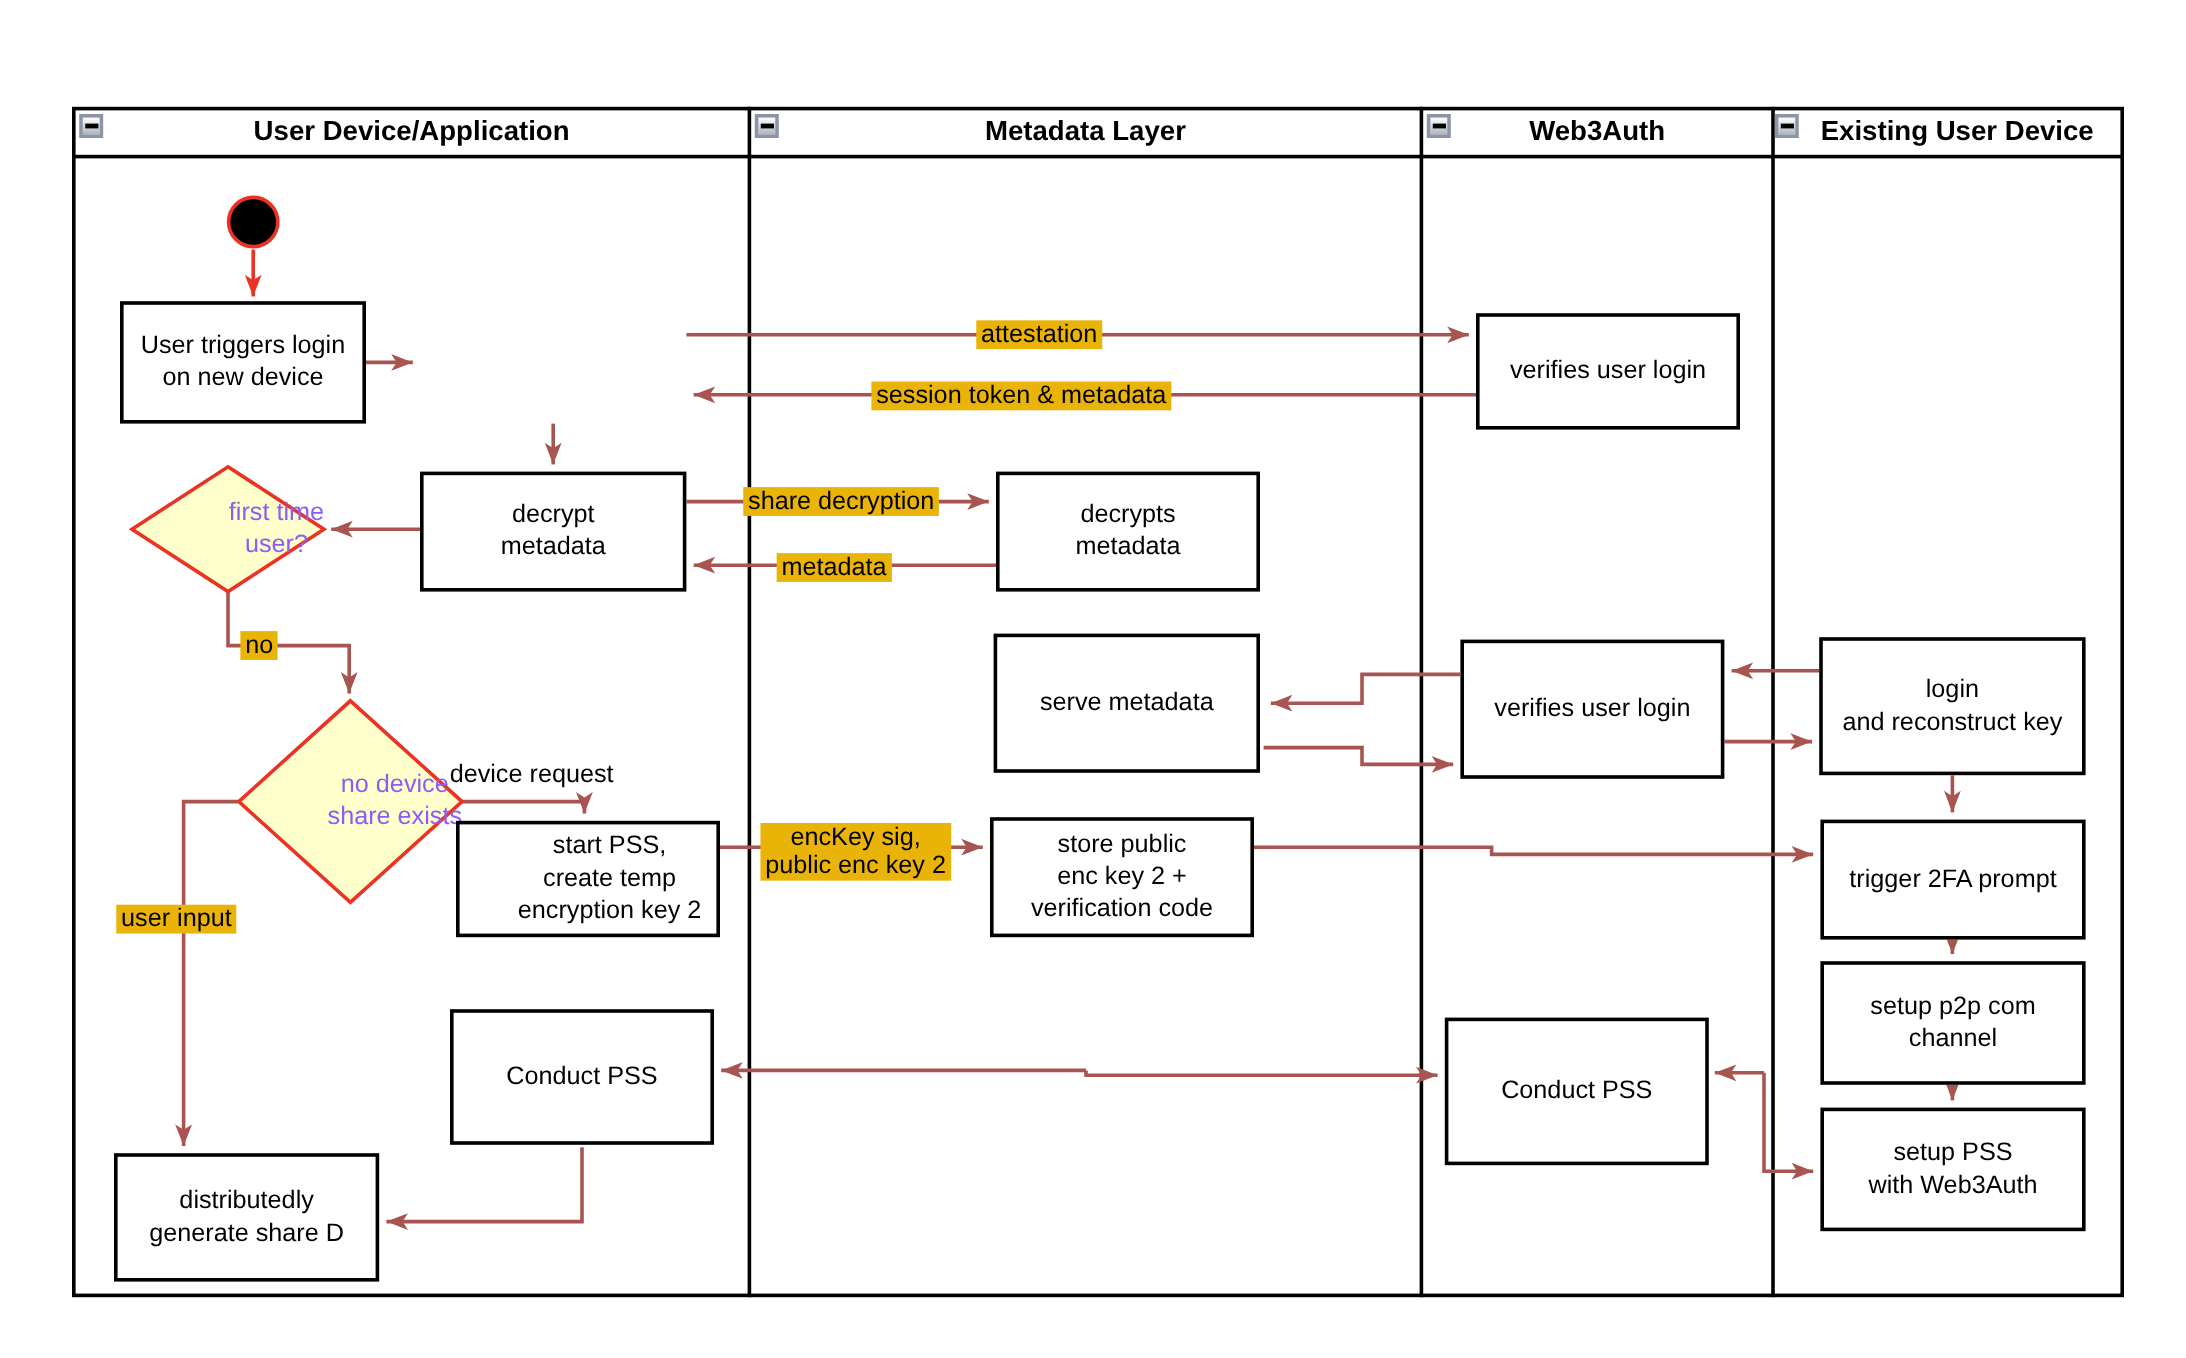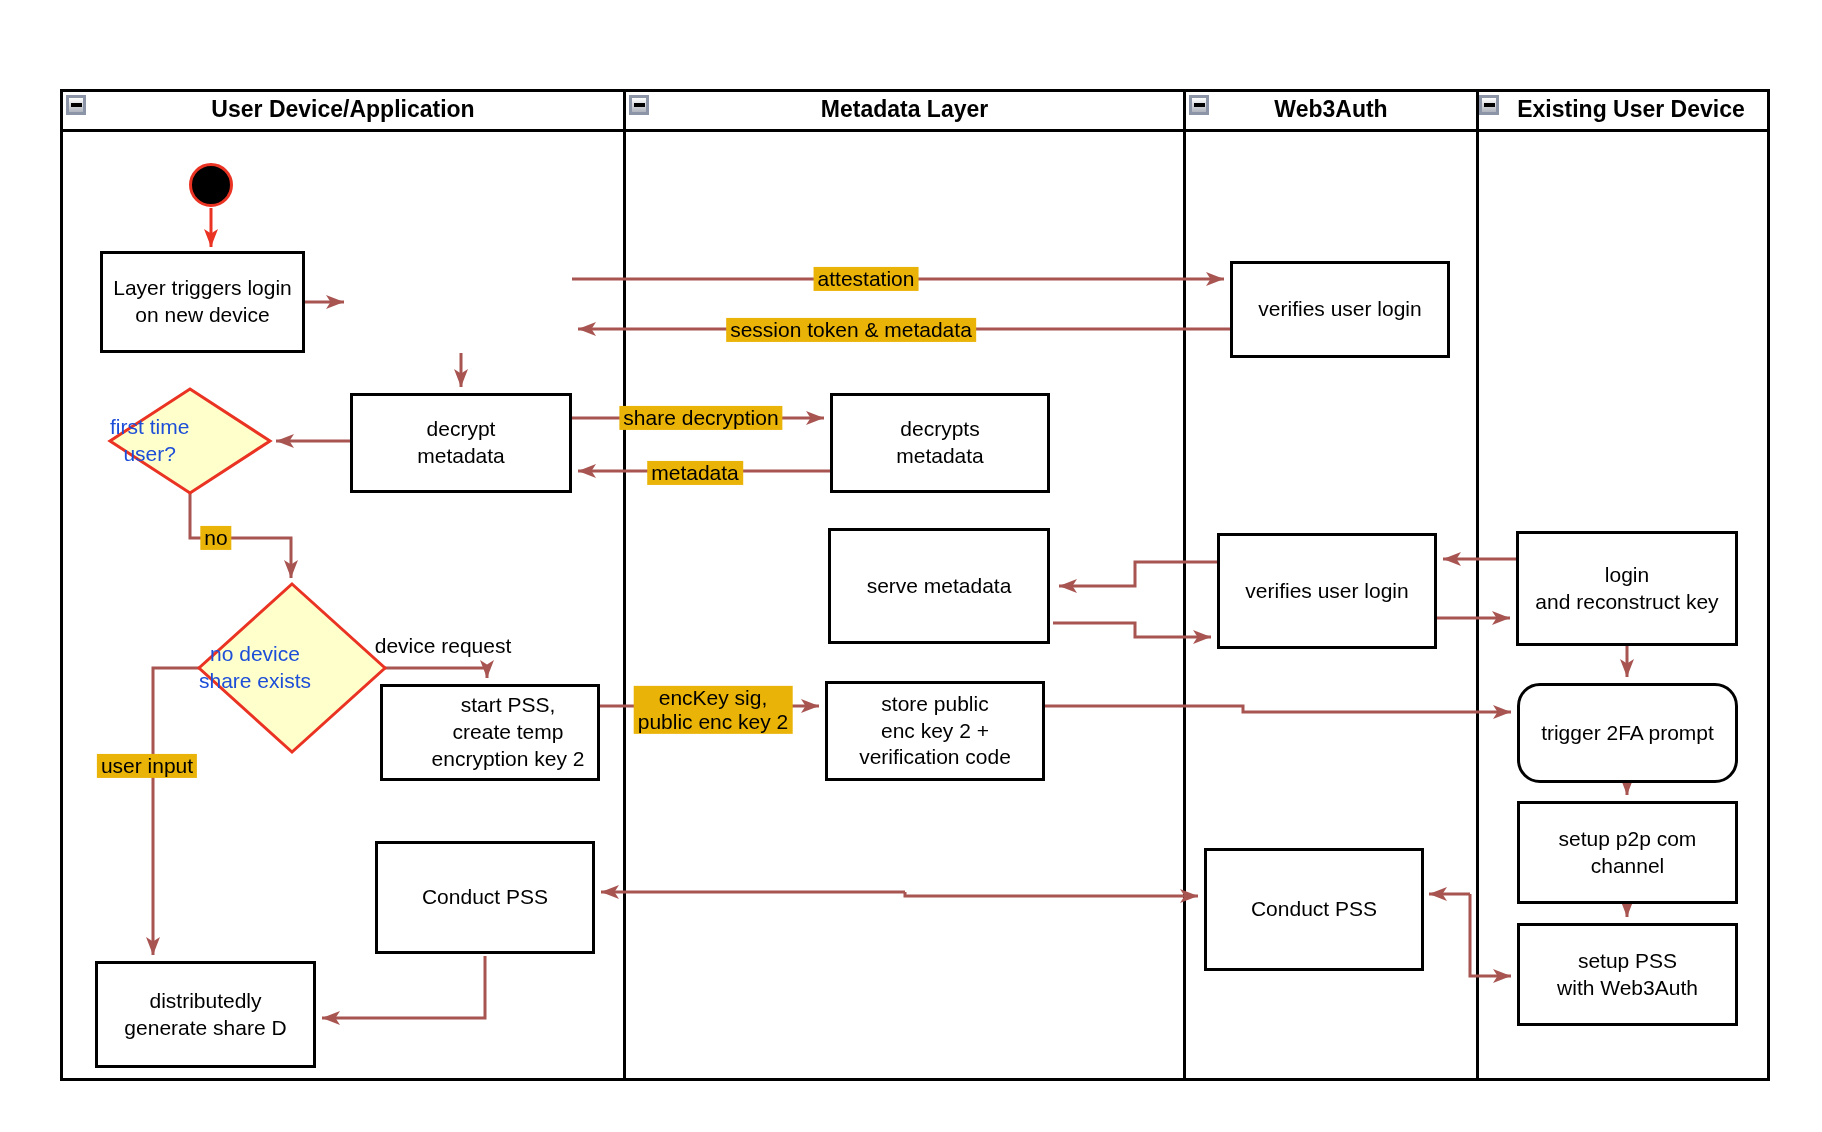--- a/index.html
+++ b/index.html
@@ -5,21 +5,21 @@
   html,body{margin:0;padding:0;background:#ffffff;}
   body{width:1822px;height:1132px;position:relative;font-family:"Liberation Sans",sans-serif;}
   .canvas{position:absolute;left:0;top:0;width:1822px;height:1132px;margin-top:26px;}
   .frame{position:absolute;left:60px;top:63px;width:1710px;height:992px;border:3px solid #000;box-sizing:border-box;background:#fff;}
   .vdiv{position:absolute;top:63px;height:992px;width:3px;background:#000;}
   .hline{position:absolute;left:60px;top:103px;width:1710px;height:3px;background:#000;}
   .lane-header{position:absolute;top:63px;height:40px;display:flex;align-items:center;justify-content:center;font-weight:bold;font-size:23px;color:#000;box-sizing:border-box;}
   .collapse{position:absolute;width:20px;height:20px;border:3px solid #8c95a8;background:linear-gradient(#ffffff,#aeb3bd);box-sizing:border-box;display:flex;align-items:center;justify-content:center;cursor:pointer;}
   .collapse .bar{width:11px;height:4px;background:#000;}
   .node{position:absolute;background:#ffffff;border:3px solid #000;box-sizing:border-box;display:flex;align-items:center;justify-content:center;text-align:center;font-size:21px;line-height:1.28;white-space:pre-line;color:#000;}
-  .dlabel{position:absolute;display:flex;align-items:center;justify-content:flex-start;text-align:center;font-size:21px;line-height:1.28;white-space:pre-line;color:#1d4ed8;}
+  .dlabel{position:absolute;display:flex;align-items:center;justify-content:flex-end;text-align:center;font-size:21px;line-height:1.28;white-space:pre-line;color:#8b5cf6;}
   .elabel{position:absolute;transform:translate(-50%,-50%);background:#eab308;padding:0 4px;font-size:21px;line-height:1.15;text-align:center;white-space:pre-line;color:#000;}
   .elabel.nobg{background:transparent;}
   .start-node{position:absolute;left:189px;top:137px;width:44px;height:44px;border-radius:50%;background:#000;border:3px solid #ea3323;box-sizing:border-box;}
   svg.overlay{position:absolute;left:0;top:0;width:1822px;height:1132px;pointer-events:none;}
 </style>
 </head>
 <body>
 
 <div class="canvas">
 
@@ -112,21 +112,21 @@
     <polyline points="1470,868 1470,950 1511,950" fill="none" stroke="#a85551" stroke-width="3" marker-end="url(#ah-dark)"></polyline>
 
     <polyline points="485,930 485,992 322,992" fill="none" stroke="#a85551" stroke-width="3" marker-end="url(#ah-dark)"></polyline>
 
     <polygon points="190,363 270,415 190,467 110,415" fill="#ffffcc" stroke="#ea3323" stroke-width="3"></polygon>
     <polygon points="292,558 385,642 292,726 199,642" fill="#ffffcc" stroke="#ea3323" stroke-width="3"></polygon>
   </svg>
 
   <div class="start-node"></div>
 
-  <div class="node" style="left:100px;top:225px;width:205px;height:102px;"><span>Layer triggers login
+  <div class="node" style="left:100px;top:225px;width:205px;height:102px;"><span>User triggers login
 on new device</span></div>
   <div class="node" style="left:350px;top:367px;width:222px;height:100px;text-align:center;"><span>decrypt
 metadata</span></div>
   <div class="dlabel" style="left:110px;top:363px;width:160px;height:104px;"><span>first time
 user?</span></div>
   <div class="dlabel" style="left:199px;top:558px;width:186px;height:168px;"><span>no device
 share exists</span></div>
   <div class="node" style="left:380px;top:658px;width:220px;height:97px;padding-left:36px;"><span>start PSS,
 create temp
 encryption key 2</span></div>
@@ -140,21 +140,21 @@
   <div class="node" style="left:825px;top:655px;width:220px;height:100px;"><span>store public
 enc key 2 +
 verification code</span></div>
 
   <div class="node" style="left:1230px;top:235px;width:220px;height:97px;"><span>verifies user login</span></div>
   <div class="node" style="left:1217px;top:507px;width:220px;height:116px;"><span>verifies user login</span></div>
   <div class="node" style="left:1204px;top:822px;width:220px;height:123px;"><span>Conduct PSS</span></div>
 
   <div class="node" style="left:1516px;top:505px;width:222px;height:115px;"><span>login
 and reconstruct key</span></div>
-  <div class="node" style="left:1517px;top:657px;width:221px;height:100px;border-radius:23px;"><span>trigger 2FA prompt</span></div>
+  <div class="node" style="left:1517px;top:657px;width:221px;height:100px;"><span>trigger 2FA prompt</span></div>
   <div class="node" style="left:1517px;top:775px;width:221px;height:103px;"><span>setup p2p com
 channel</span></div>
   <div class="node" style="left:1517px;top:897px;width:221px;height:103px;"><span>setup PSS
 with Web3Auth</span></div>
 
   <div class="elabel" style="left:866px;top:253px;">attestation</div>
   <div class="elabel" style="left:851px;top:304px;">session token &amp; metadata</div>
   <div class="elabel" style="left:701px;top:392px;">share decryption</div>
   <div class="elabel" style="left:695px;top:447px;">metadata</div>
   <div class="elabel" style="left:216px;top:512px;">no</div>

